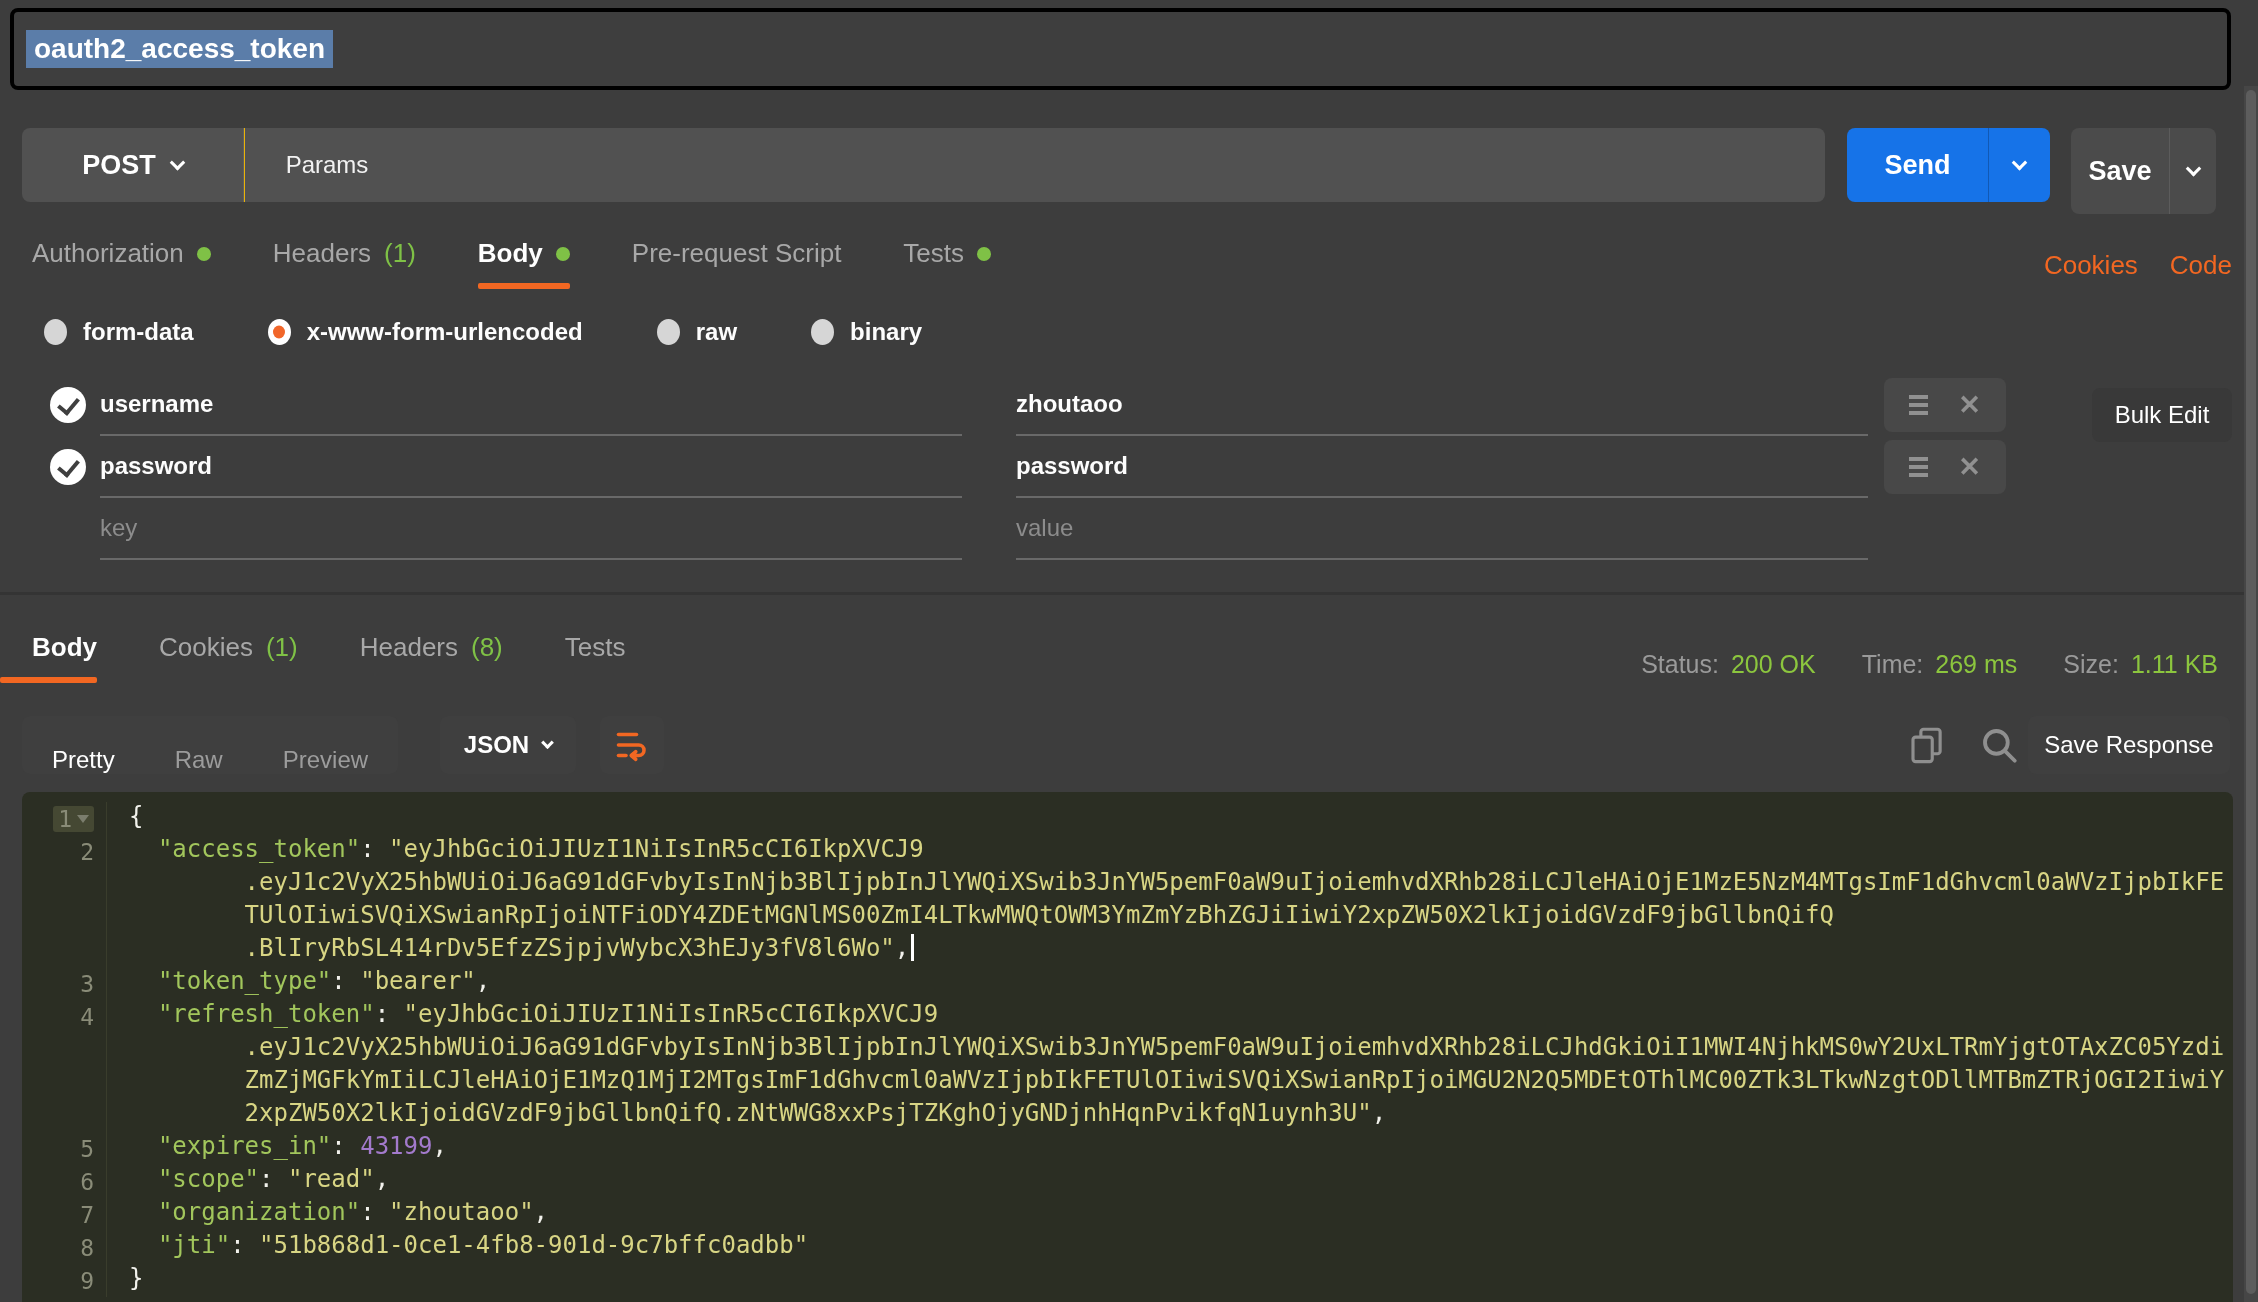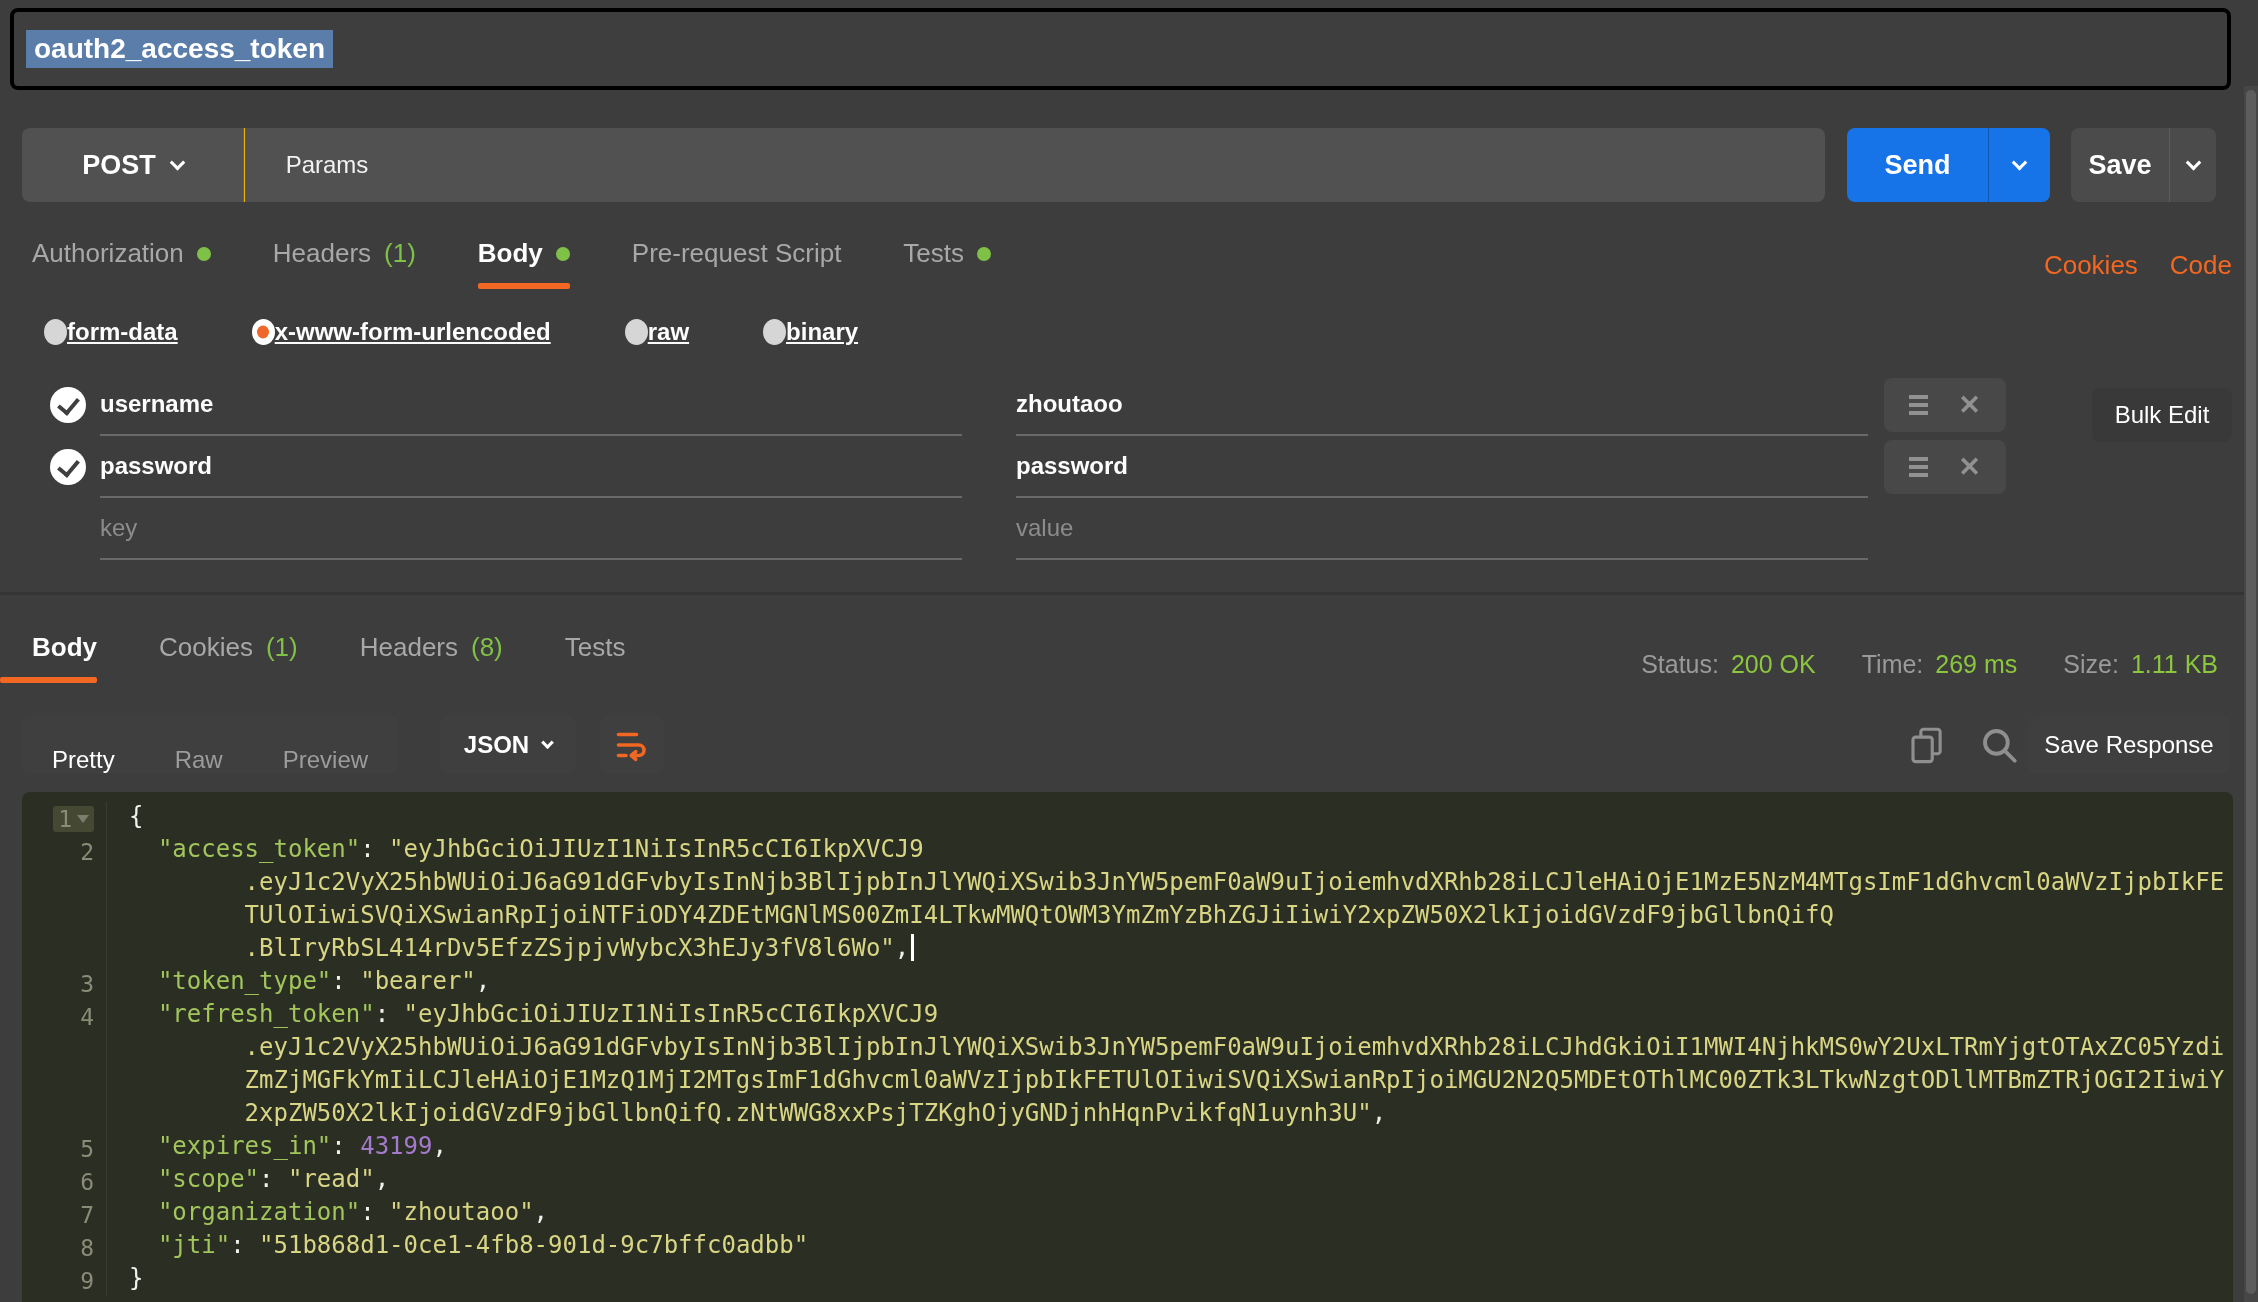--- a/index.html
+++ b/index.html
@@ -21,41 +21,41 @@
   .chev { display:inline-block; width:11px; height:11px; border-right:3px solid currentColor;
           border-bottom:3px solid currentColor; transform:rotate(45deg) translate(-2px,-2px); }
   .url-field { flex:1; display:flex; align-items:center; padding-left:26px; font-size:24px;
                font-weight:600; color:#fdfdfd; }
   .params-btn { width:165px; border-left:1px solid #eab308; display:flex; align-items:center;
                 justify-content:center; font-size:24px; color:#f2f2f2; cursor:pointer; }
   #send-btn { left:1847px; top:128px; width:203px; height:74px; background:#1673e8; border-radius:8px;
               display:flex; color:#fff; cursor:pointer; }
   #send-btn .main { flex:1; display:flex; align-items:center; justify-content:center; font-size:27px; font-weight:bold; }
   #send-btn .caret { width:62px; border-left:1px solid rgba(0,0,0,.22); display:flex; align-items:center; justify-content:center; }
-  #save-btn { left:2071px; top:128px; width:145px; height:74px; background:#4b4b4b; border-radius:8px;
+  #save-btn { left:2071px; top:128px; width:145px; height:86px; background:#4b4b4b; border-radius:8px;
               display:flex; color:#fff; cursor:pointer; }
   #save-btn .main { flex:1; display:flex; align-items:center; justify-content:center; font-size:27px; font-weight:bold; }
   #save-btn .caret { width:47px; border-left:1px solid #5c5c5c; display:flex; align-items:center; justify-content:center; }
 
   
   .tabs { display:flex; gap:62px; }
   .tab { position:relative; font-size:26px; color:#a8a8a8; padding-bottom:20px; display:flex;
          align-items:center; gap:13px; cursor:pointer; white-space:nowrap; }
   .tab.active { color:#fff; font-weight:bold; }
   .tab.active::after { content:""; position:absolute; left:0; right:0; bottom:0; height:6px;
                        background:#f26722; border-radius:2px; }
   .dot { width:14px; height:14px; border-radius:50%; background:#7fc146; }
   .count { color:#7fc146; }
   #req-tabs { left:32px; top:238px; }
   #req-links { top:250px; right:26px; display:flex; gap:32px; font-size:26px; color:#f26722; }
   #req-links span { cursor:pointer; }
 
   
   #body-modes { left:44px; top:318px; display:flex; gap:74px; align-items:center; }
-  .mode { display:flex; align-items:center; gap:0; font-size:24px; font-weight:bold; color:#fdfdfd; cursor:pointer;text-decoration:underline; }
+  .mode { display:flex; align-items:center; gap:16px; font-size:24px; font-weight:bold; color:#fdfdfd; cursor:pointer; }
   .radio { width:23px; height:26px; border-radius:50%; background:#d6d6d6; position:relative; }
   .radio.sel { background:#fff; }
   .radio.sel::after { content:""; position:absolute; left:50%; top:50%; width:12px; height:13px;
                       transform:translate(-50%,-50%); border-radius:50%; background:#f1662a; }
 
   
   #kv-area { left:22px; top:374px; width:2211px; }
   .kv-row { position:relative; height:62px; }
   .cb { position:absolute; left:28px; top:13px; width:36px; height:36px; border-radius:50%;
         background:#fff; cursor:pointer; }

